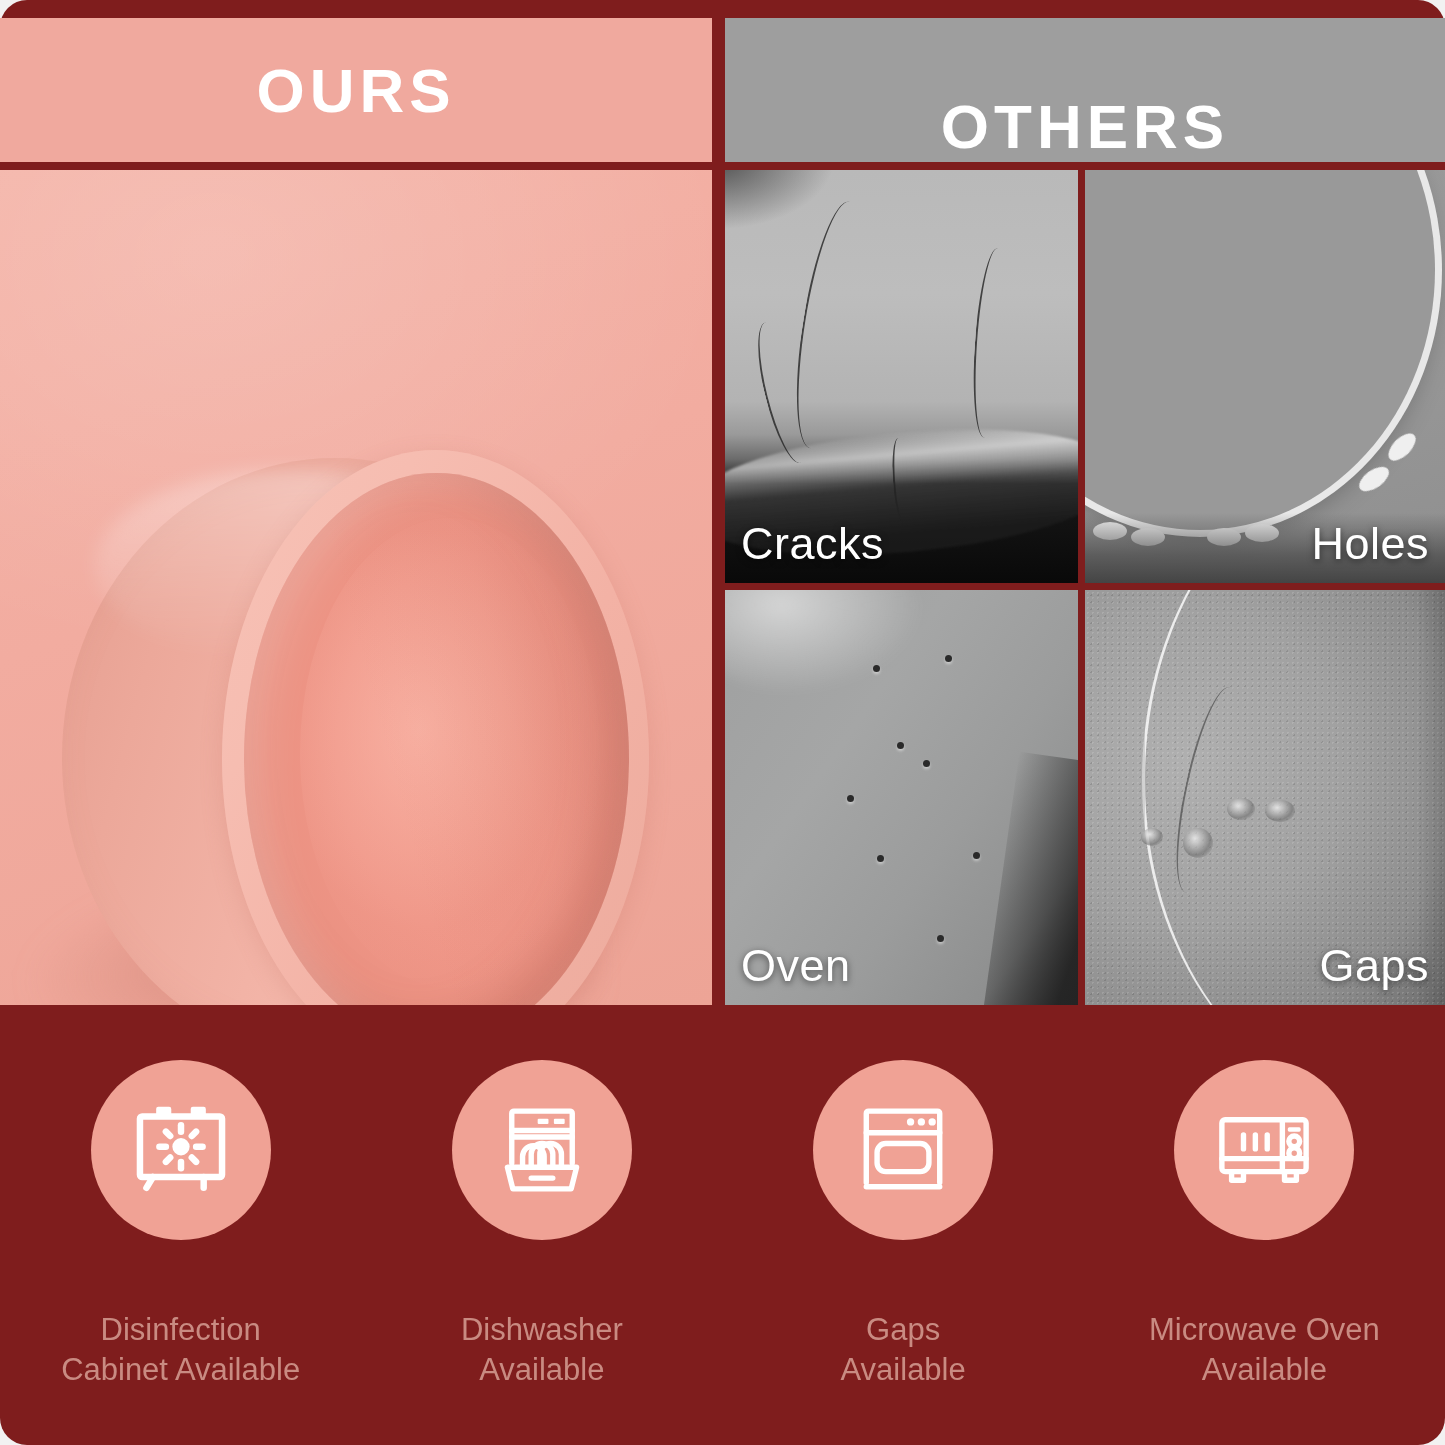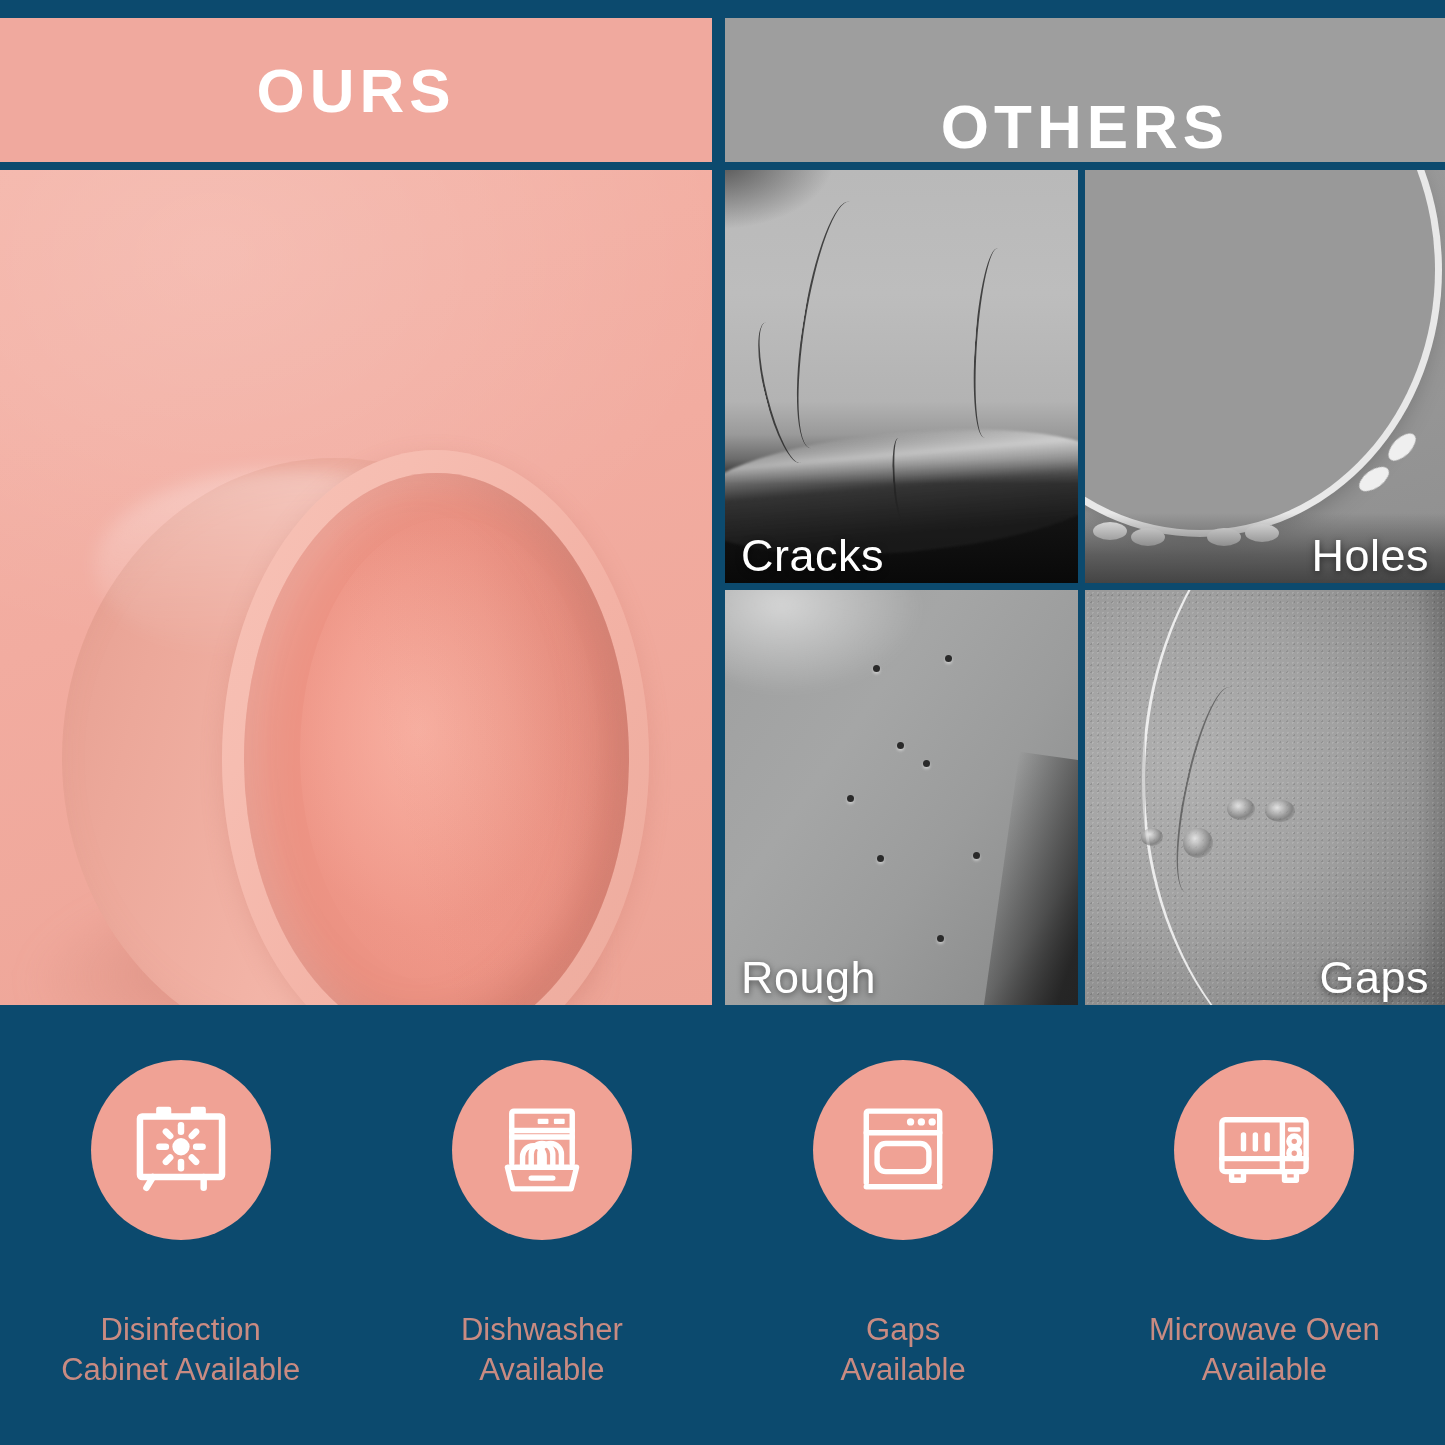--- a/index.html
+++ b/index.html
@@ -12,21 +12,22 @@
     height: 1445px;
     font-family: "Liberation Sans", sans-serif;
     overflow: hidden;
     position: relative;
     background: #f2f2f2;
   }
 
   .page {
     position: absolute;
     inset: 0;
-    background: #0c4a6e;
+    background: #7f1d1d;
+    border-radius: 27px;
   }
 
   
   .banner {
     position: absolute;
     top: 18px;
     height: 144px;
     display: flex;
     align-items: center;
     justify-content: center;
@@ -160,21 +161,21 @@
     overflow: hidden;
     background: #9a9a9a;
   }
   .cell-tl { left: 0;     top: 0;     width: 353px; height: 413px; }
   .cell-tr { left: 360px; top: 0;     width: 360px; height: 413px; }
   .cell-bl { left: 0;     top: 420px; width: 353px; height: 415px; }
   .cell-br { left: 360px; top: 420px; width: 360px; height: 415px; }
 
   .cell-label {
     position: absolute;
-    bottom: 4px;
+    bottom: 16px;
     color: #ffffff;
     font-size: 45px;
     font-weight: 400;
     letter-spacing: 0.5px;
     text-shadow: 0 2px 7px rgba(0,0,0,0.55);
     font-family: "Liberation Sans", sans-serif;
     line-height: 1.05;
   }
   .label-left  { left: 16px; }
   .label-right { right: 16px; }
@@ -387,21 +388,21 @@
       <div class="holes-sheen"></div>
       <div class="holes-edge"></div>
       <div class="pin" style="left:148px; top:75px;"></div>
       <div class="pin" style="left:220px; top:65px;"></div>
       <div class="pin" style="left:172px; top:152px;" data=""></div>
       <div class="pin" style="left:198px; top:170px;"></div>
       <div class="pin" style="left:122px; top:205px;"></div>
       <div class="pin" style="left:152px; top:265px;"></div>
       <div class="pin" style="left:248px; top:262px;"></div>
       <div class="pin" style="left:212px; top:345px;"></div>
-      <span class="cell-label label-left">Rough</span>
+      <span class="cell-label label-left">Oven</span>
     </div>
 
     <div class="cell cell-br">
       <div class="rough-bg"></div>
       <div class="rough-grain"></div>
       <div class="rough-rim"></div>
       <div class="rough-scratch"></div>
       <div class="rough-blem" style="left:56px;  top:238px; width:22px; height:18px;"></div>
       <div class="rough-blem" style="left:98px;  top:238px; width:30px; height:30px;"></div>
       <div class="rough-blem" style="left:142px; top:208px; width:28px; height:22px;"></div>

